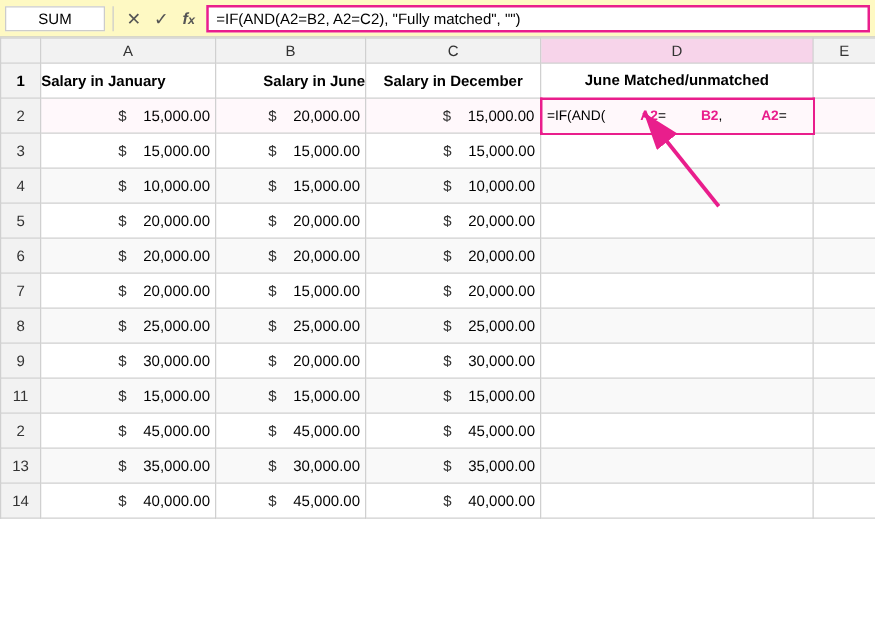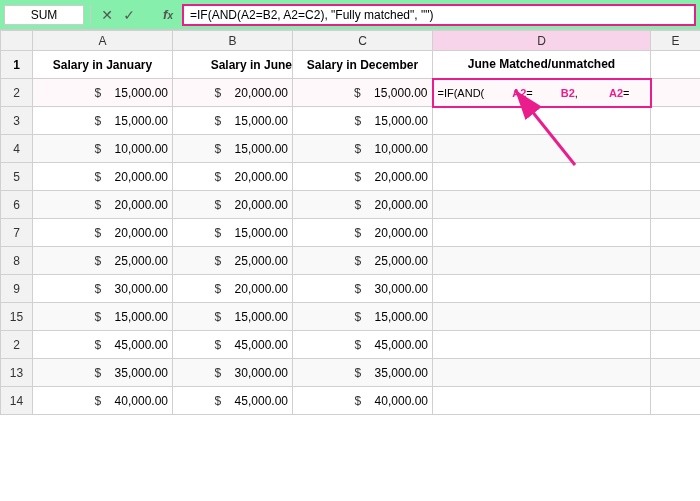--- a/index.html
+++ b/index.html
@@ -3,21 +3,21 @@
   <meta charset="utf-8">
   <style>
     * { margin: 0; padding: 0; box-sizing: border-box; }
     body { font-family: 'Segoe UI', Arial, sans-serif; font-size: 12px; background: #fff; width: 700px; height: 501px; overflow: hidden; }
 
     
     .formula-bar {
       display: flex;
       align-items: center;
       height: 30px;
-      background: #86efac;
+      background: #fef9c3;
       border-bottom: 1px solid #ccc;
       padding: 12px 4px;
       gap: 4px;
     }
     .name-box {
       width: 80px;
       border: 1px solid #ccc;
       background: #fff;
       padding: 2px 4px;
       font-size: 12px;
@@ -187,21 +187,21 @@
 <body>
 
 <div class="wrapper">
 
   <div class="formula-bar">
     <input class="name-box" type="text" value="SUM" style="">
     <div class="formula-bar-divider"></div>
     <div class="formula-icons">
       <span class="formula-icon">✕</span>
       <span class="formula-icon">✓</span>
-      <span class="formula-icon" style="font-style:italic; font-weight:bold; font-size:13px;margin-left:17px;">f<span style="font-size:10px;">x</span></span>
+      <span class="formula-icon" style="font-style:italic; font-weight:bold; font-size:13px;">f<span style="font-size:10px;">x</span></span>
     </div>
     <input class="formula-input" type="text" value="=IF(AND(A2=B2, A2=C2), &quot;Fully matched&quot;, &quot;&quot;)" style="">
   </div>
 
   <div class="spreadsheet">
     <table>
       <colgroup>
         <col class="col-row">
         <col class="col-a">
         <col class="col-b">
@@ -217,21 +217,21 @@
           <th class="col-header">B</th>
           <th class="col-header">C</th>
           <th class="col-header d-col-highlight">D</th>
           <th class="col-header">E</th>
         </tr>
       </thead>
       <tbody>
 
         <tr class="header-data">
           <td class="row-num">1</td>
-          <td style="text-align:center; font-weight:bold;margin-left:40px;">Salary in January</td>
+          <td style="text-align:left; font-weight:bold;margin-left:40px;">Salary in January</td>
           <td style="text-align:right; font-weight:bold;">Salary in June</td>
           <td style="text-align:center; font-weight:bold;margin-left:40px;">Salary in December</td>
           <td style="text-align:center; font-weight:bold;">June Matched/unmatched</td>
           <td></td>
         </tr>
 
         <tr class="data-row row2-highlight">
           <td class="row-num">2</td>
           <td>
             <div class="cell-inner">
@@ -412,21 +412,21 @@
           <td>
               <div class="cell-inner">
                 <span class="money-sign">$</span>
                 <span class="money-val">30,000.00</span>
               </div>
             </td>
           <td></td>
           <td></td>
         </tr>
         <tr class="data-row">
-          <td class="row-num">15</td>
+          <td class="row-num">11</td>
           <td>
               <div class="cell-inner">
                 <span class="money-sign">$</span>
                 <span class="money-val">15,000.00</span>
               </div>
             </td>
           <td>
               <div class="cell-inner">
                 <span class="money-sign">$</span>
                 <span class="money-val">15,000.00</span>

